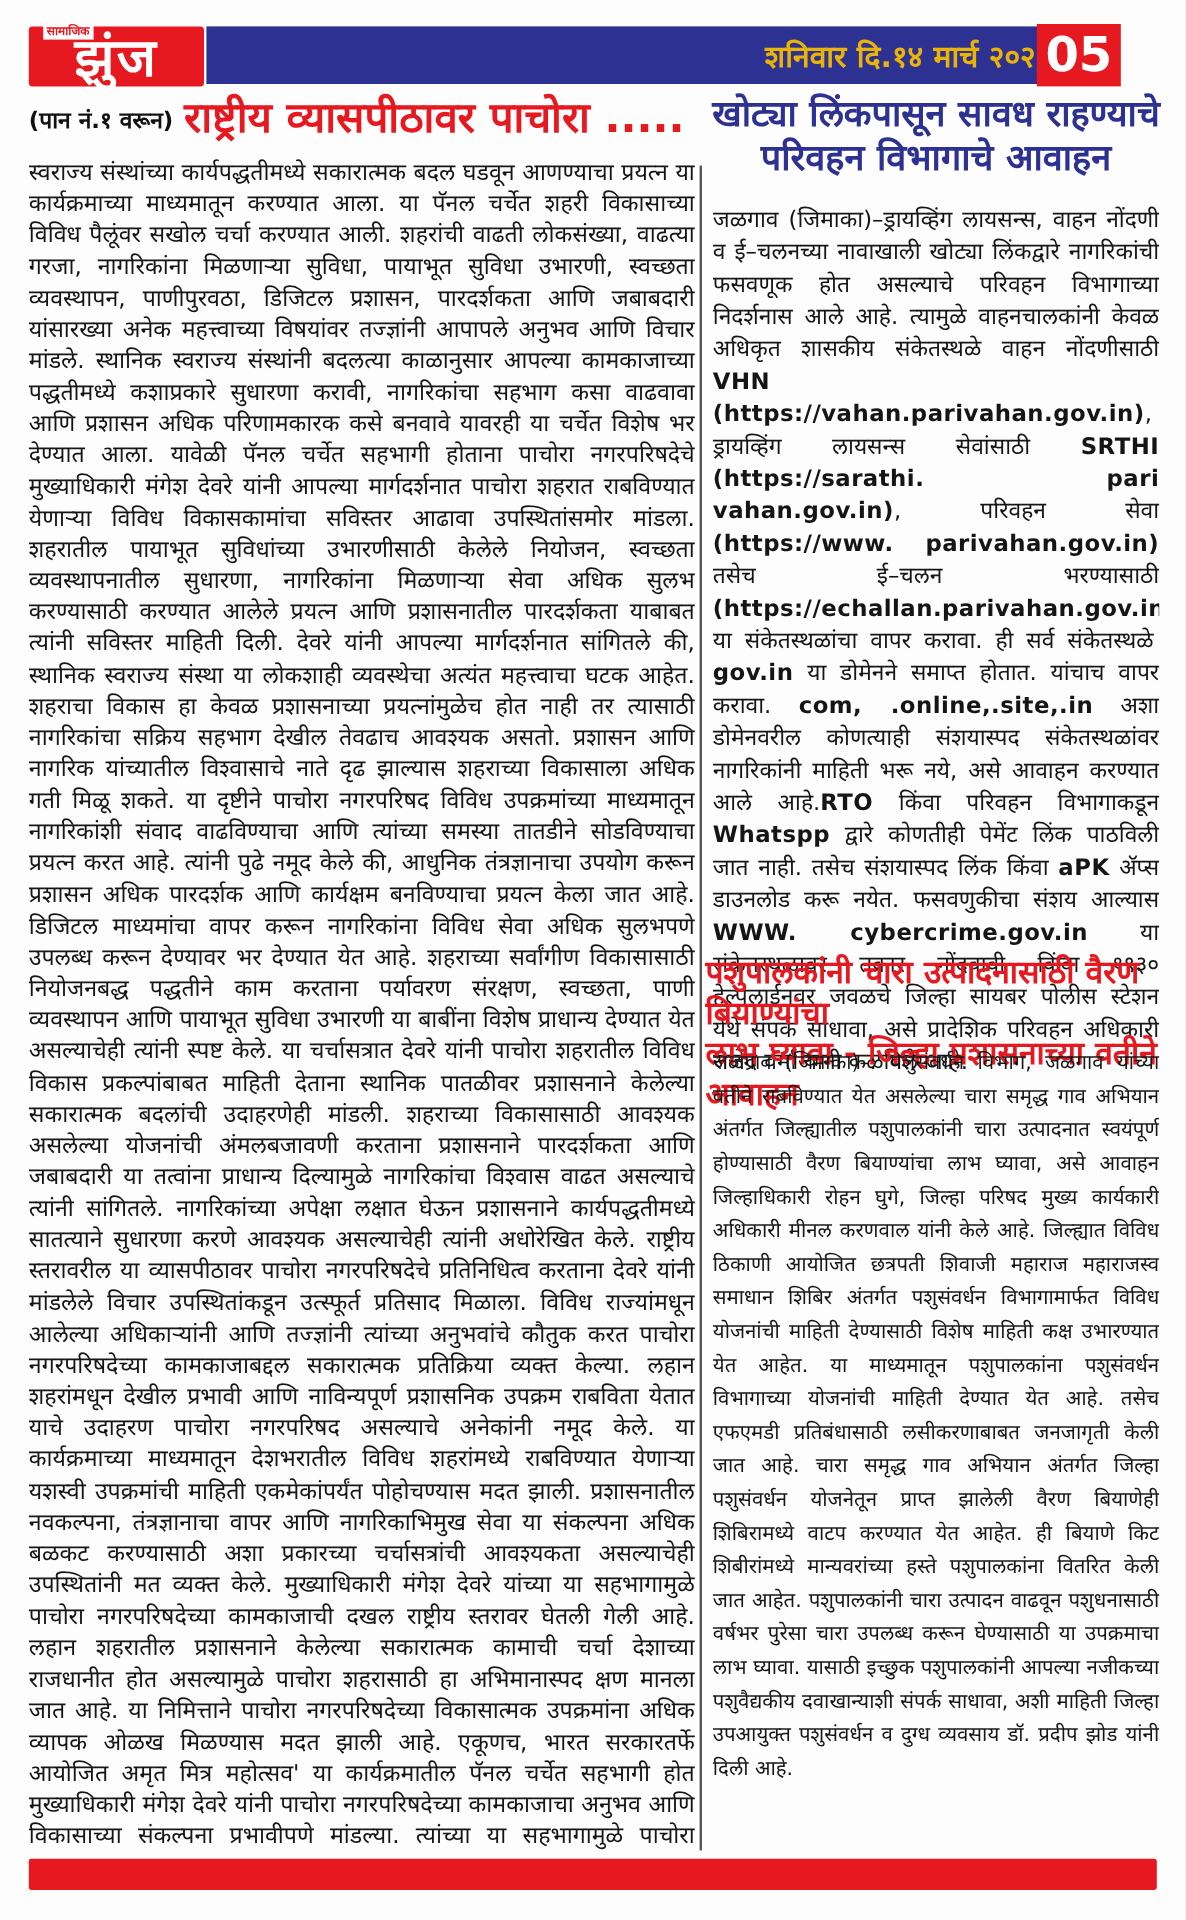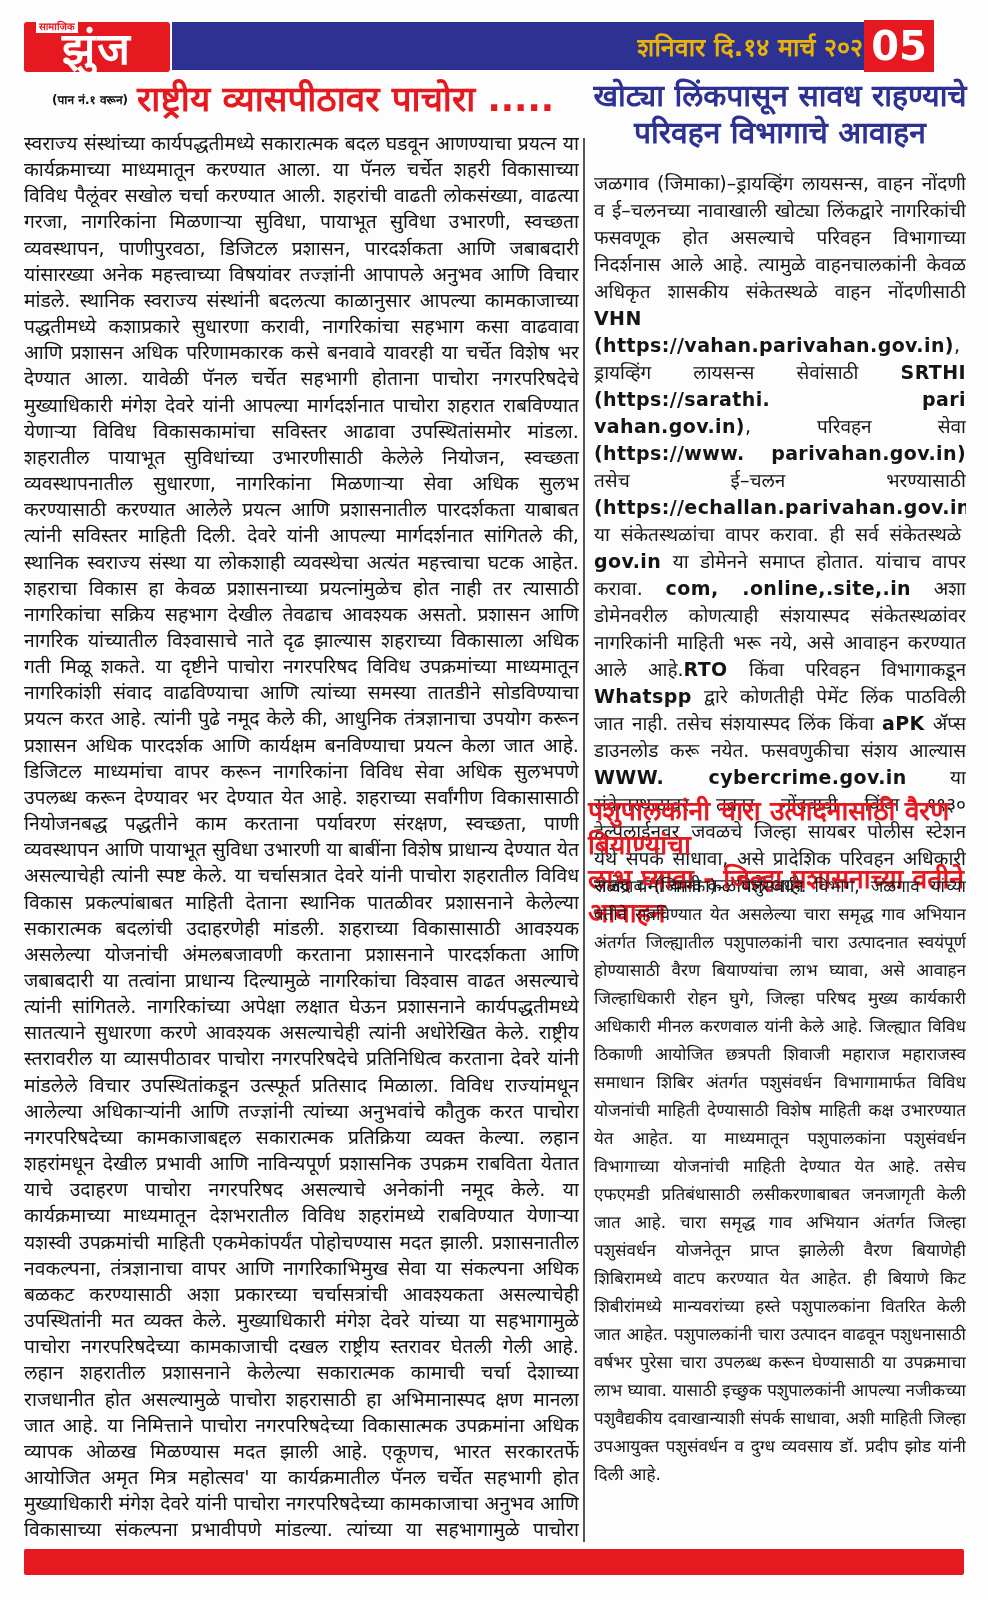--- a/index.html
+++ b/index.html
@@ -35,21 +35,21 @@
     position:absolute;left:864px;top:20px;width:70px;height:52px;
     background:var(--red);
     display:flex;align-items:center;justify-content:center;
   }
   .page-num{color:#fff;font-size:40px;font-weight:bold;line-height:1;}
   
   .left-head-row{
     position:absolute;left:24px;top:82px;width:556px;
     display:flex;align-items:center;gap:9px;white-space:nowrap;
   }
-  .kicker{font-size:12px;font-weight:bold;color:#111;margin-left:28px;}
+  .kicker{font-size:19px;font-weight:bold;color:#111;}
   .left-headline{font-size:35px;font-weight:bold;color:var(--red);line-height:1;}
   .left-body{
     position:absolute;left:24px;top:131px;width:555px;height:1412px;
     font-size:19.3px;line-height:26.15px;text-align:justify;
     overflow:hidden;
   }
   
   .divider{
     position:absolute;left:583px;top:138px;width:2px;height:1404px;
     background:#555;

